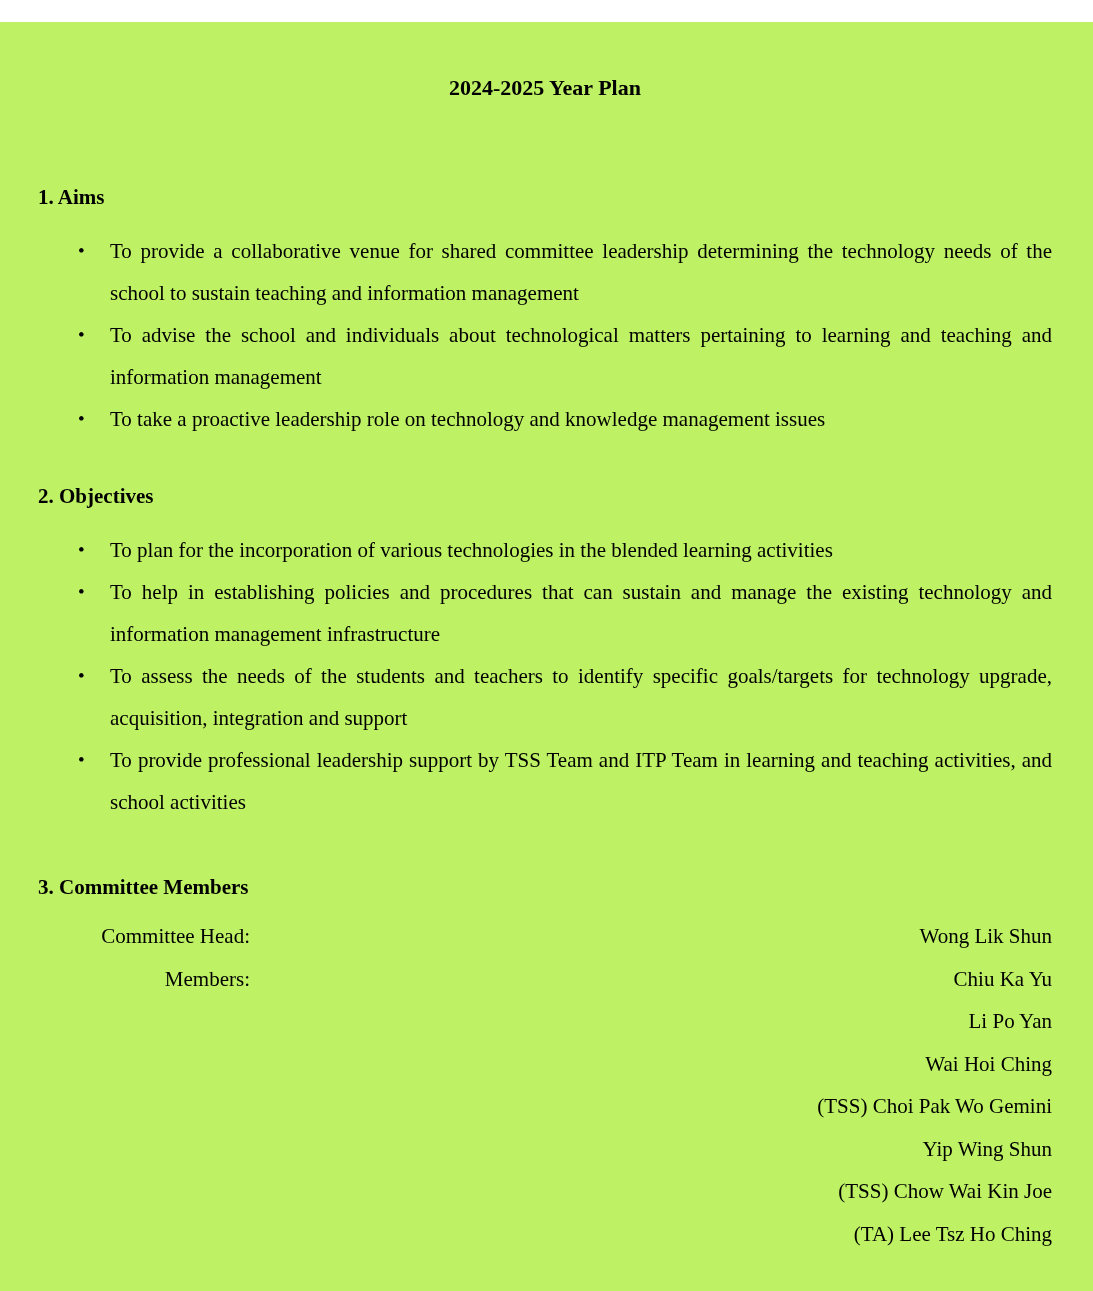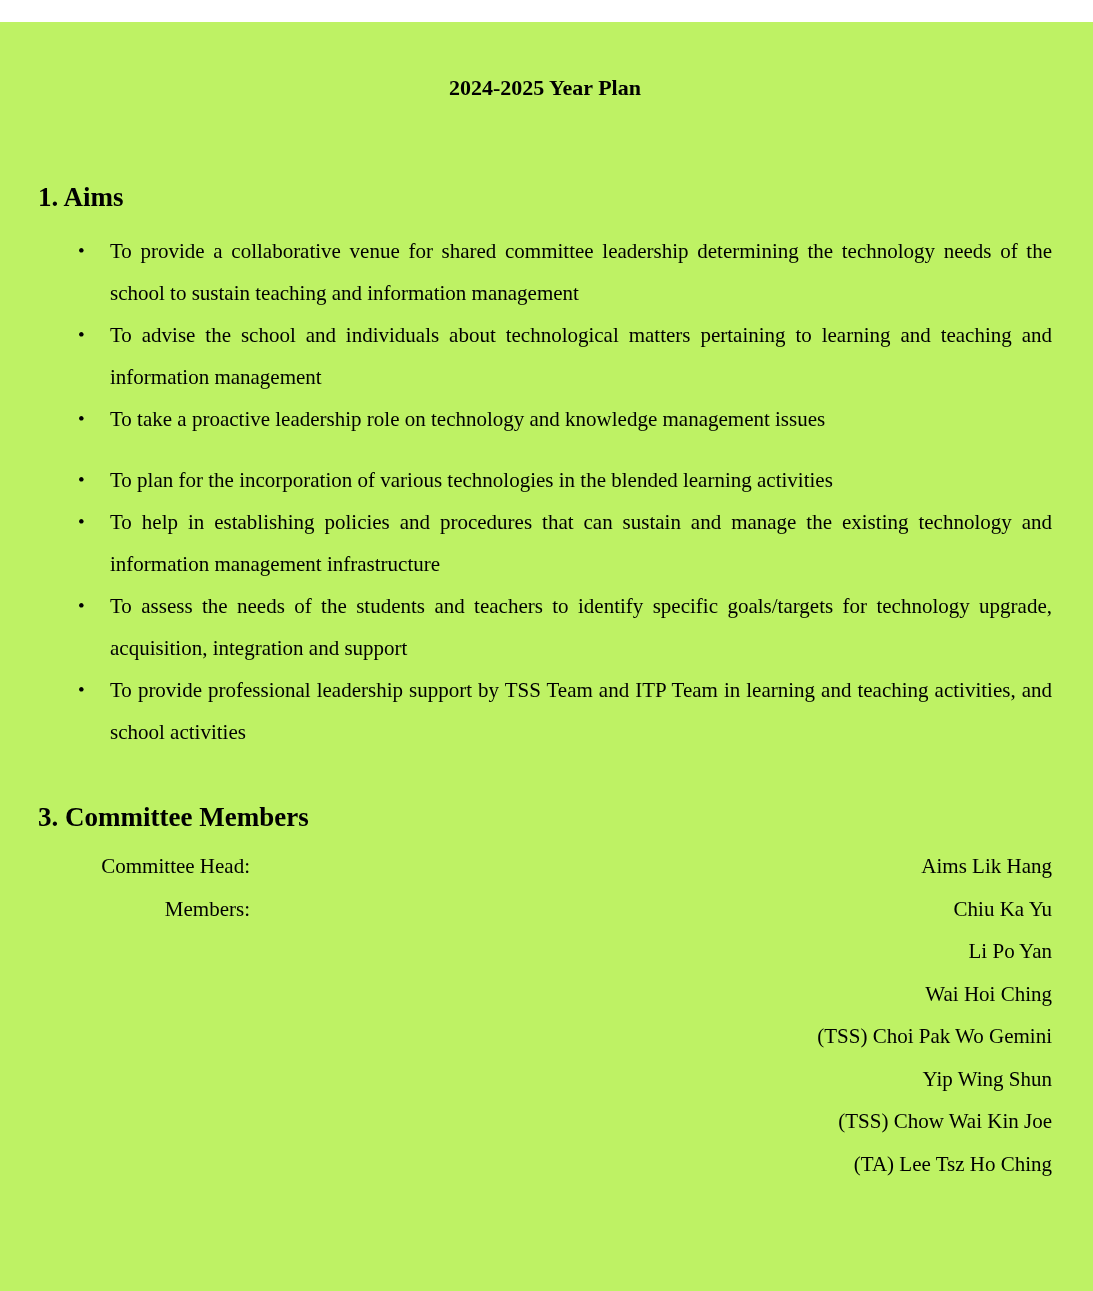--- a/index.html
+++ b/index.html
@@ -21,21 +21,21 @@
     margin-top: 22px;
   }
   .doc-title {
     text-align: center;
     font-weight: bold;
     font-size: 22px;
     line-height: 28px;
   }
   .section-heading {
     font-weight: bold;
-    font-size: 27px;
+    font-size: 21px;
     line-height: 28px;
   }
   .heading-aims { margin-top: 81px; }
   .heading-objectives { margin-top: 42px; }
   .heading-committee { margin-top: 50px; }
   ul.bullets {
     list-style: none;
     margin: 19px 0 0 0;
     padding: 0 0 0 40px;
     line-height: 42px;
@@ -86,20 +86,21 @@
     <li>
       <span class="bullet-marker">•</span>
       <span class="bullet-text">To advise the school and individuals about technological matters pertaining to learning and teaching and information management</span>
     </li>
     <li>
       <span class="bullet-marker">•</span>
       <span class="bullet-text">To take a proactive leadership role on technology and knowledge management issues</span>
     </li>
   </ul>
 
+  <div class="section-heading heading-objectives">2. Objectives</div>
   <ul class="bullets">
     <li>
       <span class="bullet-marker">•</span>
       <span class="bullet-text">To plan for the incorporation of various technologies in the blended learning activities</span>
     </li>
     <li>
       <span class="bullet-marker">•</span>
       <span class="bullet-text">To help in establishing policies and procedures that can sustain and manage the existing technology and information management infrastructure</span>
     </li>
     <li>
@@ -109,21 +110,21 @@
     <li>
       <span class="bullet-marker">•</span>
       <span class="bullet-text">To provide professional leadership support by TSS Team and ITP Team in learning and teaching activities, and school activities</span>
     </li>
   </ul>
 
   <div class="section-heading heading-committee">3. Committee Members</div>
   <div class="committee-block">
     <div class="c-row">
       <span class="c-label">Committee Head:</span>
-      <span class="c-value">Aims Lik Hang</span>
+      <span class="c-value">Wong Lik Shun</span>
     </div>
     <div class="c-row">
       <span class="c-label">Members:</span>
       <span class="c-value">Chiu Ka Yu</span>
     </div>
     <div class="c-row">
       <span class="c-label"></span>
       <span class="c-value">Li Po Yan</span>
     </div>
     <div class="c-row">

